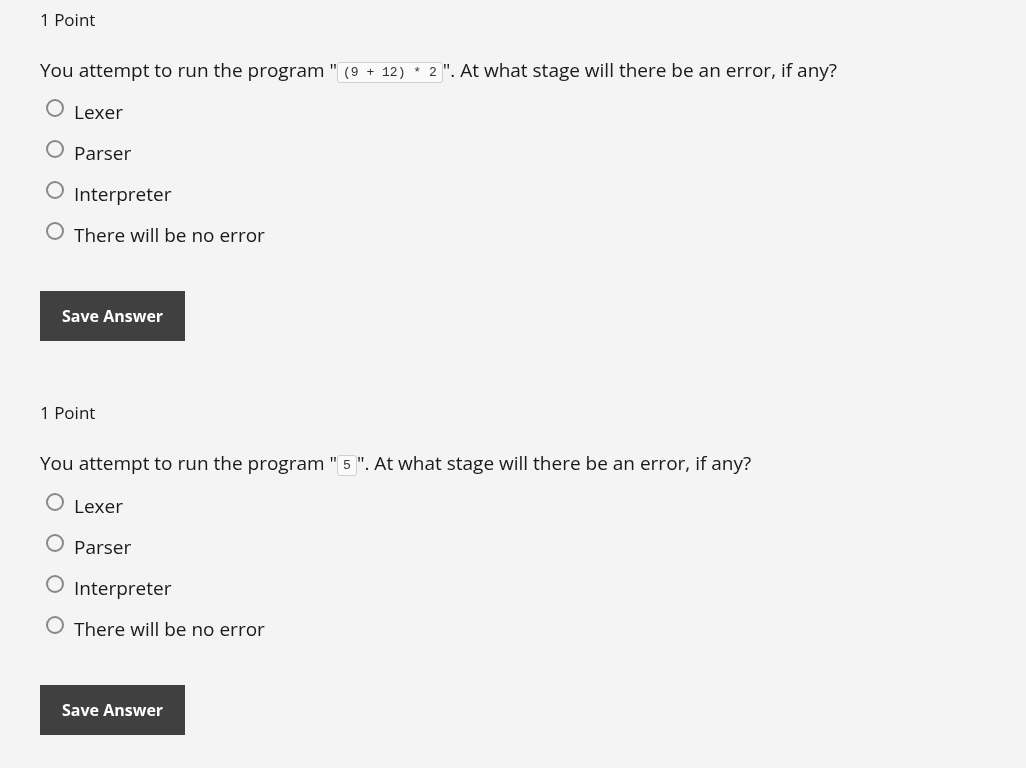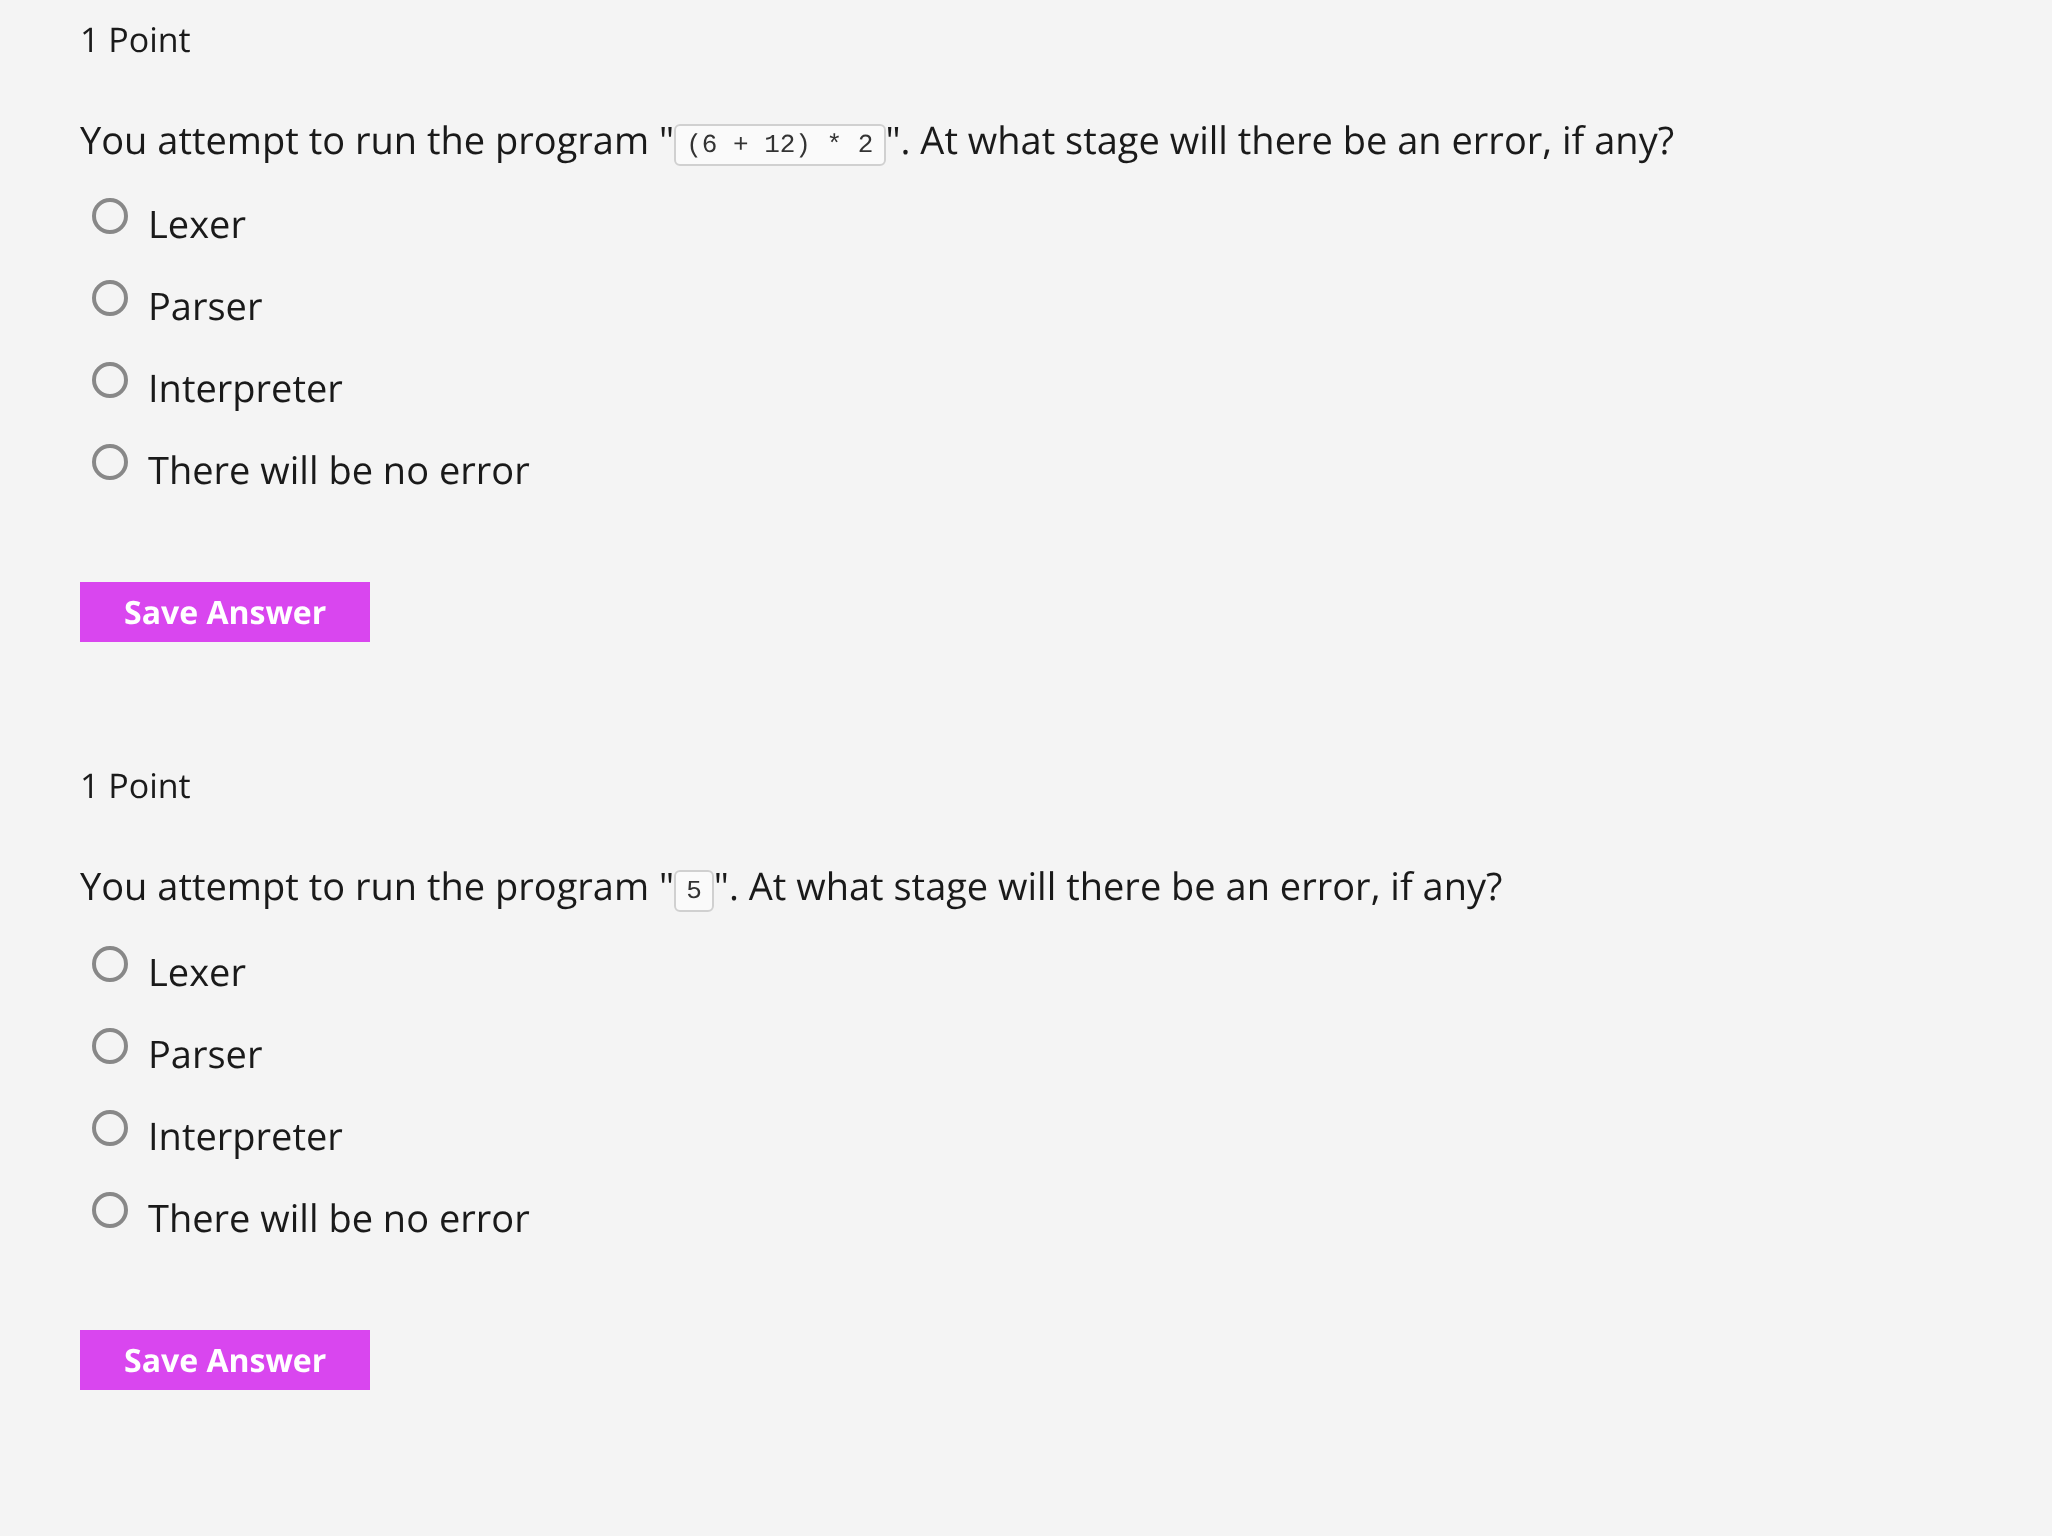--- a/index.html
+++ b/index.html
@@ -62,38 +62,38 @@
       border-radius: 50%;
       flex-shrink: 0;
       background: transparent;
     }
     .option-label {
       font-size: 19px;
       color: #1a1a1a;
     }
     .save-button {
       display: inline-block;
-      background: #d946ef;
+      background: #404040;
       color: #fff;
       font-weight: 700;
       font-size: 16px;
       border: none;
-      padding: 4px 22px;
+      padding: 14px 22px;
       margin-top: 28px;
       cursor: pointer;
       font-family: inherit;
     }
   </style>
 </head>
 <body>
 
 <div class="question-block">
   <div class="question-points">1 Point</div>
   <div class="question-prompt">
-    <span>You attempt to run the program "</span><code class="code-inline">(6 + 12) * 2</code><span>". At what stage will there be an error, if any?</span>
+    <span>You attempt to run the program "</span><code class="code-inline">(9 + 12) * 2</code><span>". At what stage will there be an error, if any?</span>
   </div>
   <div class="options">
     <div class="option-row">
       <span class="radio-circle"></span>
       <span class="option-label">Lexer</span>
     </div>
     <div class="option-row">
       <span class="radio-circle"></span>
       <span class="option-label">Parser</span>
     </div>

